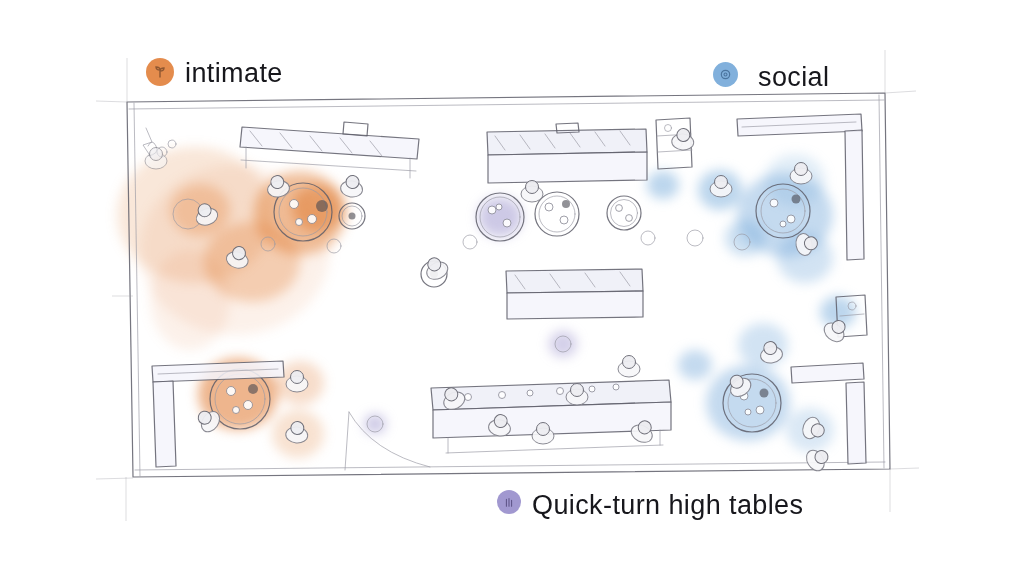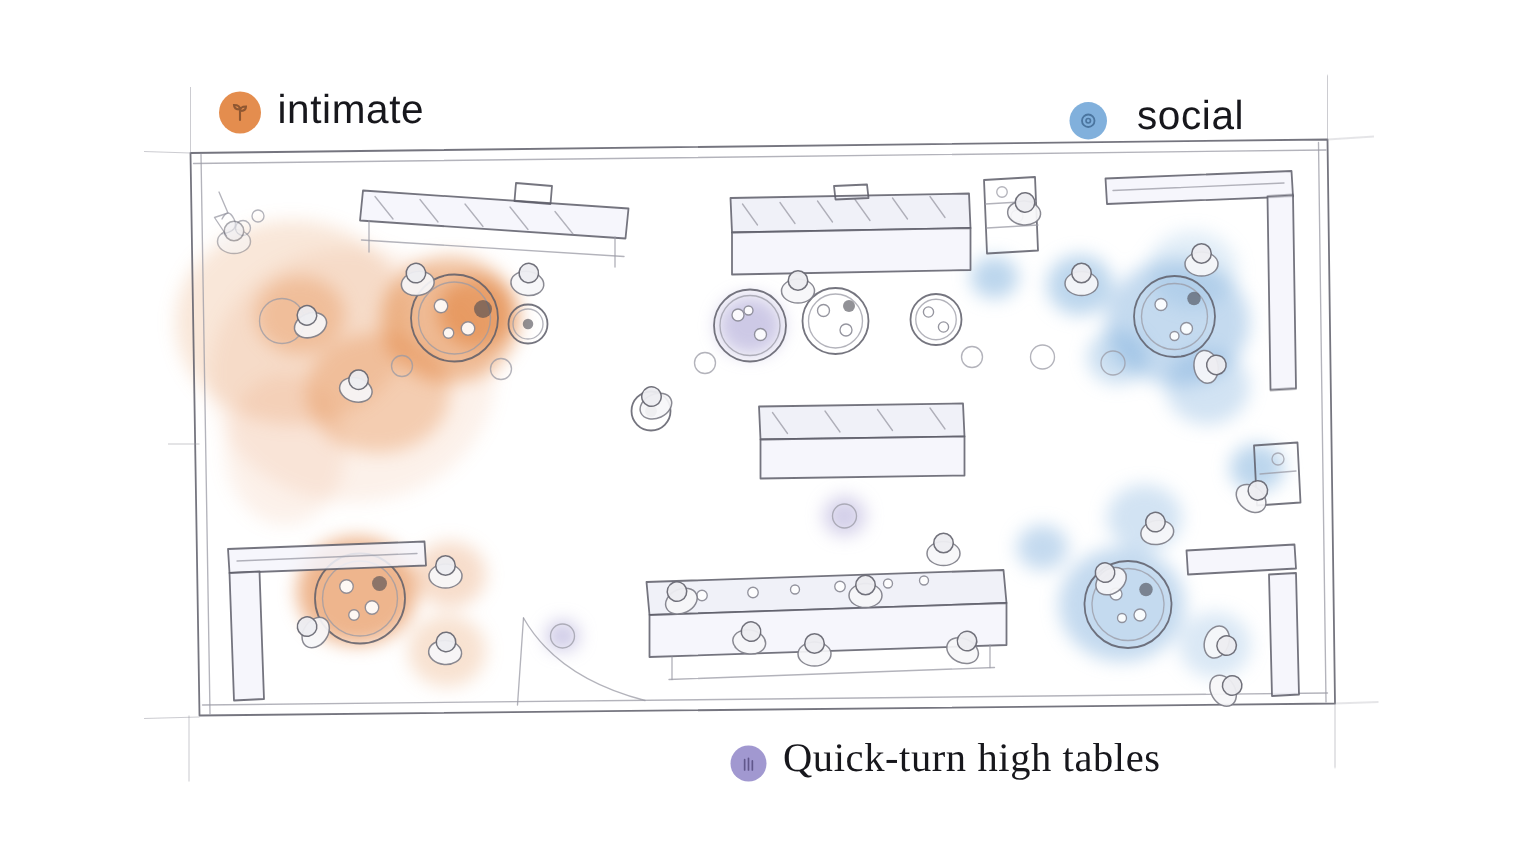--- a/index.html
+++ b/index.html
@@ -31,30 +31,30 @@
   .wash{mix-blend-mode:multiply;filter:blur(6px);}
   .wo{fill:var(--c-intimate);}
   .wb{fill:var(--c-social);}
   .wp{fill:var(--c-quick-turn);}
 
   
   .pbody{fill:#f7f7f9;stroke:#80808a;stroke-width:1;opacity:.92;}
   .phead{fill:#ededf1;stroke:#6a6a74;stroke-width:1;opacity:.95;}
 
   
-  .legend{position:absolute;display:flex;align-items:flex-end;gap:11px;}
+  .legend{position:absolute;display:flex;align-items:flex-start;gap:11px;}
   .legend-icon{border-radius:50%;display:flex;align-items:center;justify-content:center;flex:0 0 auto;opacity:.85;}
   .legend-icon svg{display:block;}
   .icon-intimate{width:28px;height:28px;background:var(--c-intimate);}
   .icon-social{width:25px;height:25px;background:var(--c-social);}
   .icon-quick{width:24px;height:24px;background:var(--c-quick-turn);}
   .legend-label{font-size:27px;color:#17171c;letter-spacing:.4px;white-space:nowrap;}
   #legend-intimate{left:146px;top:58px;}
   #legend-social{left:713px;top:62px;gap:20px;}
-  #legend-quick{left:487px;top:490px;font-family:Liberation Serif, serif;}
+  #legend-quick{left:497px;top:490px;}
 </style>
 </head>
 <body>
 
 <div class="stage">
 
   <svg class="plan-svg" width="1024" height="576" viewBox="0 0 1024 576">
     <defs>
       <g id="person-sym">
         <ellipse class="pbody" cx="0" cy="3" rx="11" ry="8"></ellipse>

